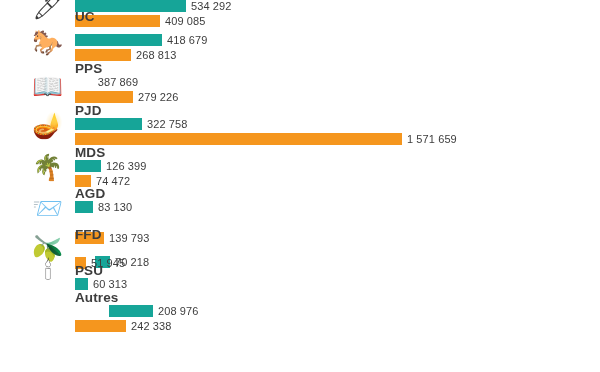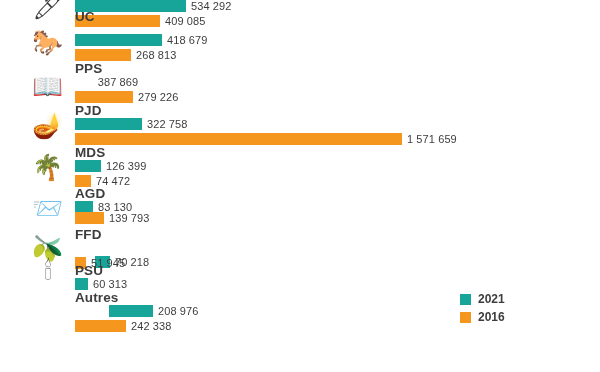--- a/index.html
+++ b/index.html
@@ -171,21 +171,21 @@
           <span class="bar-value">74 472</span>
         </div>
       </div>
       <div class="party-row">
         <div class="party-icon" style="top: 196px;">📨</div>
         <div class="party-label" style="top: 186px;">AGD</div>
         <div class="bar-line" style="top: 201px;">
           <span class="bar" style="width: 18px; background: rgb(22, 165, 152);"></span>
           <span class="bar-value">83 130</span>
         </div>
-        <div class="bar-line" style="top: 212px;">
+        <div class="bar-line" style="top: 232px;">
           <span class="bar" style="width: 29px; background: rgb(245, 150, 30);"></span>
           <span class="bar-value">139 793</span>
         </div>
       </div>
       <div class="party-row">
         <div class="party-icon" style="top: 236px;">🫒</div>
         <div class="party-label" style="top: 227px;">FFD</div>
         <div class="bar-line" style="top: 256px; padding-left: 20px;">
           <span class="bar" style="width: 15px; background: rgb(22, 165, 152);"></span>
           <span class="bar-value">70 218</span>
@@ -209,24 +209,14 @@
           <span class="bar" style="width: 44px; background: rgb(22, 165, 152);"></span>
           <span class="bar-value">208 976</span>
         </div>
         <div class="bar-line" style="top: 320px;">
           <span class="bar" style="width: 51px; background: rgb(245, 150, 30);"></span>
           <span class="bar-value">242 338</span>
         </div>
       </div>
     </div>
 
-  <div class="legend">
-    <div class="legend-item">
-      <span class="legend-swatch" style="background:#16a598"></span>
-      <span class="legend-label">2021</span>
-    </div>
-    <div class="legend-item">
-      <span class="legend-swatch" style="background:#f5961e"></span>
-      <span class="legend-label">2016</span>
-    </div>
-  </div>
 
 </div>
 
 </body></html>

